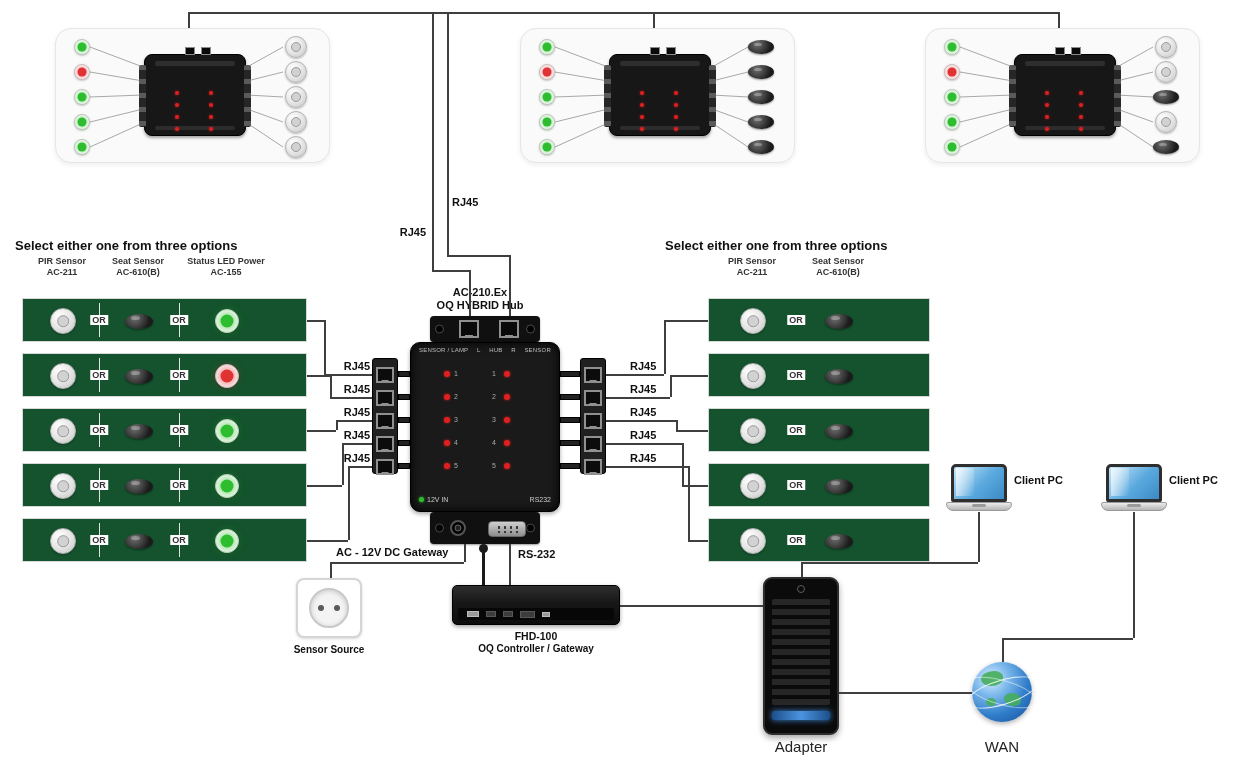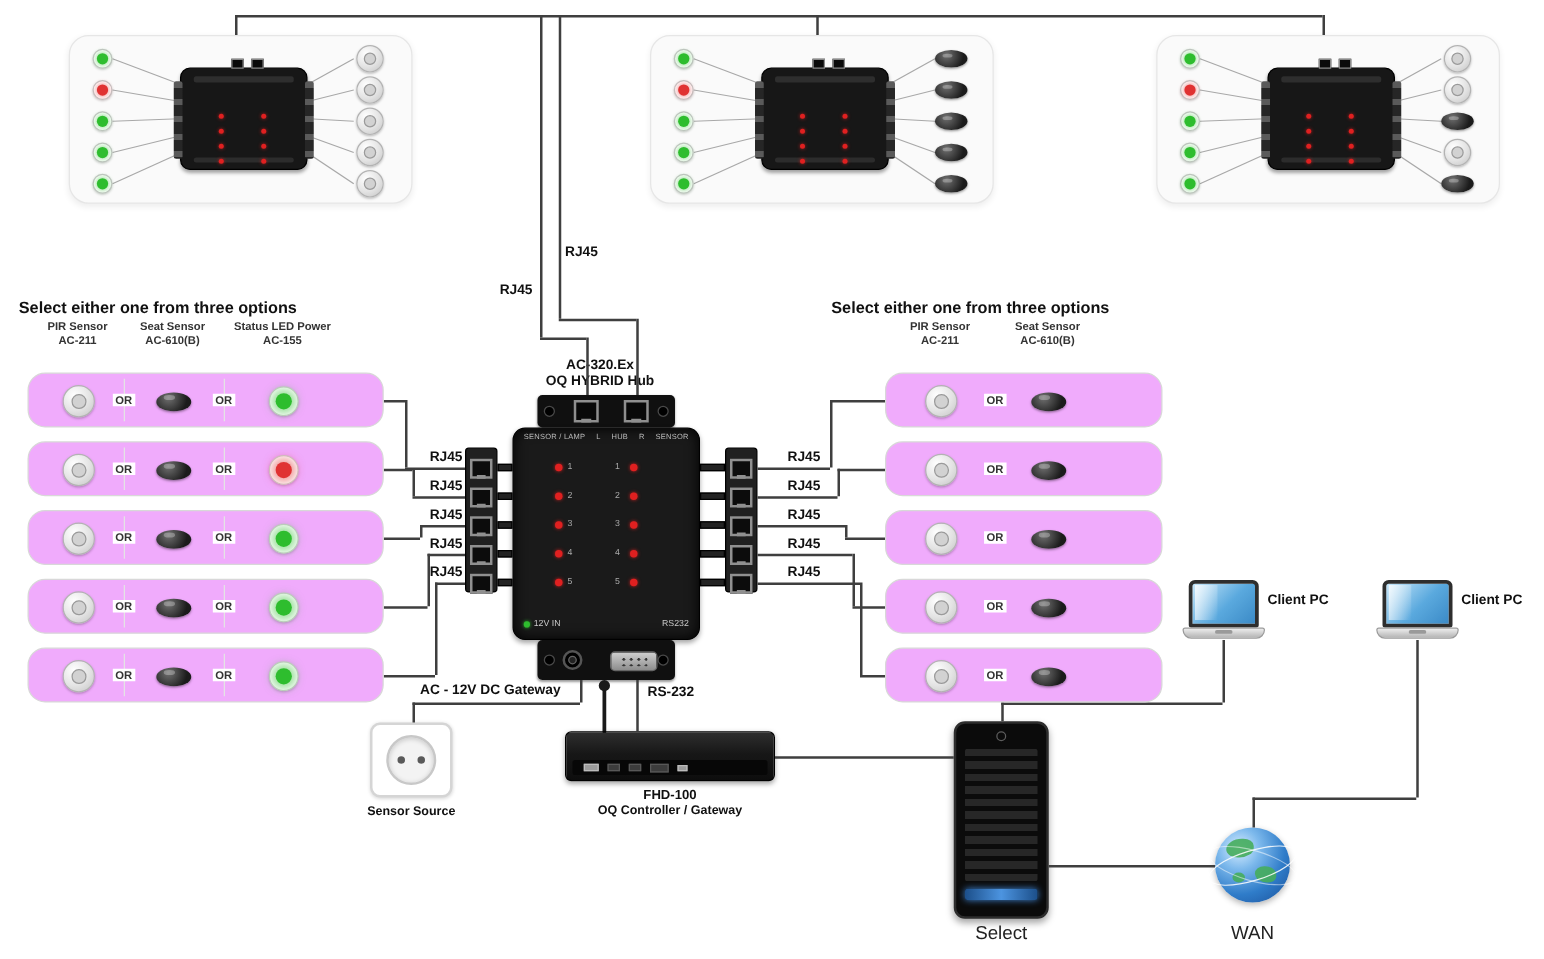--- a/index.html
+++ b/index.html
@@ -37,21 +37,21 @@
           background:radial-gradient(circle at 35% 28%, #707070, #1b1b1b 70%);
           box-shadow:0 1px 2px rgba(0,0,0,.4); }
   .oval::after { content:""; position:absolute; left:22%; top:18%; width:30%; height:25%;
           border-radius:50%; background:rgba(255,255,255,.28); }
   .lamp { position:absolute; width:24px; height:24px; border-radius:50%; background:#fff;
           border:1px solid #cfcfcf; box-shadow:0 1px 2px rgba(0,0,0,.15); }
   .lamp .core { position:absolute; left:50%; top:50%; transform:translate(-50%,-50%);
           width:13px; height:13px; border-radius:50%; }
 
   
-  .row { position:absolute; height:44px; background:#f0abfc; border:1px solid #d8d8d8; border-radius:14px; }
+  .row { position:absolute; height:44px; background:#14532d; border:1px solid #d8d8d8; border-radius:0; }
   .divider { position:absolute; top:4px; bottom:4px; width:1px; background:#e4e4e4; }
   .or { position:absolute; top:50%; transform:translate(-50%,-50%); font-size:9px; font-weight:bold;
         color:#333; background:#fff; padding:0 2px; }
 
   .heading { position:absolute; font-size:13px; font-weight:bold; color:#111; white-space:nowrap; }
   .colhdr  { position:absolute; transform:translateX(-50%); text-align:center; font-size:9px;
              font-weight:bold; color:#333; line-height:11px; white-space:nowrap; }
   .rj45 { position:absolute; font-size:11px; font-weight:bold; color:#101010; }
   .blabel { position:absolute; font-size:11px; font-weight:bold; color:#101010; white-space:nowrap; }
   .caption { position:absolute; font-size:15px; color:#222; text-align:center; }
@@ -168,21 +168,21 @@
   </div>
   <div class="colhdr" style="left:838px;top:256px">
     <div>Seat Sensor</div>
     <div>AC-610(B)</div>
   </div>
 
   <div class="rj45" style="left:452px;top:196px">RJ45</div>
   <div class="rj45" style="left:366px;top:226px;width:60px;text-align:right">RJ45</div>
 
   <div class="hubtitle" style="left:407px;top:286px;width:146px">
-    <div>AC-320.Ex</div>
+    <div>AC-210.Ex</div>
     <div>OQ HYBRID Hub</div>
   </div>
 
   <div class="hubbar" style="left:430px;top:316px;width:110px;height:26px"></div>
   <div class="port" style="left:459px;top:320px"></div>
   <div class="port" style="left:499px;top:320px"></div>
 
   <div class="hubbody" style="left:410px;top:342px;width:150px;height:170px">
     <div class="hubstrip">
       <span>SENSOR / LAMP</span>
@@ -241,21 +241,21 @@
     </div>
   </div>
   <div class="blabel" style="left:452px;top:630px;width:168px;text-align:center;font-size:10.5px">FHD-100</div>
   <div class="blabel" style="left:432px;top:643px;width:208px;text-align:center;font-size:10px">OQ Controller / Gateway</div>
 
   <div class="server" style="left:763px;top:577px">
     <div class="pbtn"></div>
     <div class="slots"></div>
     <div class="blue"></div>
   </div>
-  <div class="caption" style="left:763px;top:738px;width:76px">Select</div>
+  <div class="caption" style="left:763px;top:738px;width:76px">Adapter</div>
 
   <div class="wan" style="left:972px;top:662px">
     <div class="land l1"></div>
     <div class="land l2"></div>
     <div class="land l3"></div>
     <div class="ring r1"></div>
     <div class="ring r2"></div>
   </div>
   <div class="caption" style="left:972px;top:738px;width:60px">WAN</div>
 

